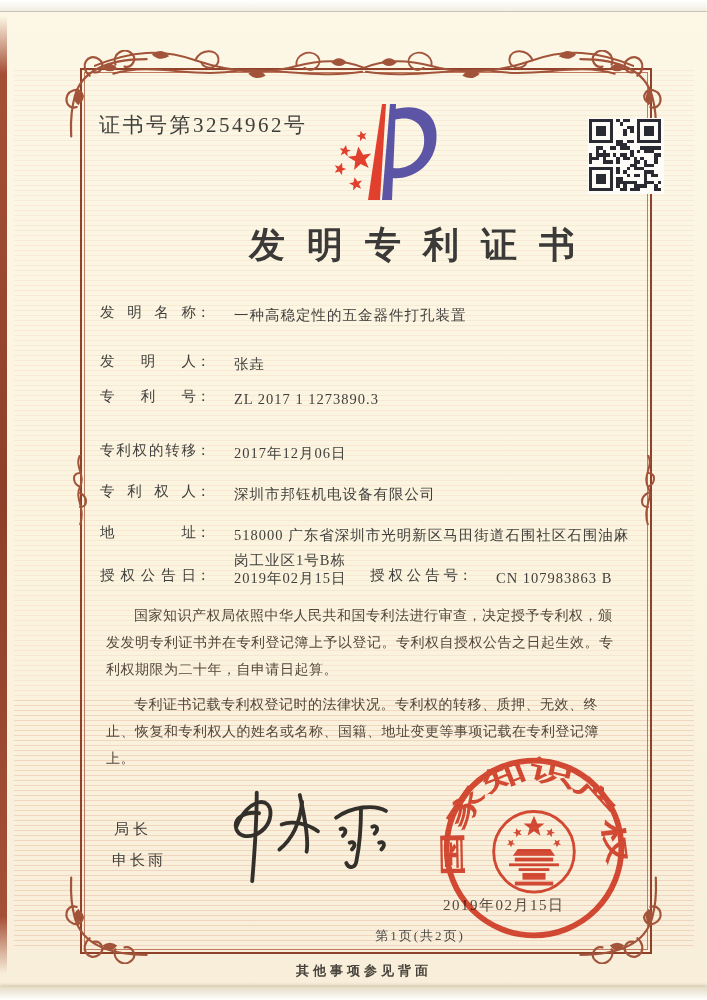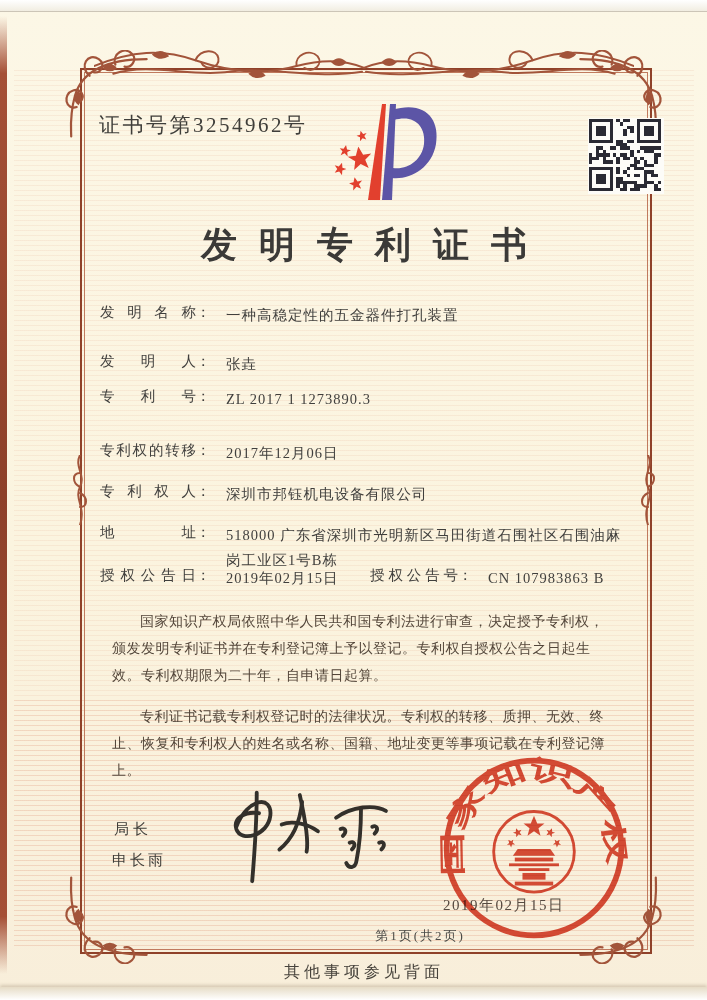--- a/index.html
+++ b/index.html
@@ -27,46 +27,46 @@
   .corner.br{right:42px;bottom:36px;transform:scale(-1,-1);}
   .topband{position:absolute;left:94px;top:42px;width:540px;height:48px;}
   .sidefl{position:absolute;width:20px;height:70px;}
   .sidefl.l{left:70px;top:455px;}
   .sidefl.r{left:638px;top:455px;transform:scale(-1,1);}
   
   .cert-no{position:absolute;left:99px;top:111px;font-size:21px;letter-spacing:2.5px;color:#3f3e3a;}
   .logo{position:absolute;left:330px;top:100px;width:112px;height:108px;}
   .qr{position:absolute;left:588px;top:118px;width:74px;height:74px;background:#fdfcf8;padding:1px;}
   .title{position:absolute;left:80px;top:221px;width:568px;text-align:center;
-        font-size:36px;font-weight:600;letter-spacing:22px;text-indent:22px;color:#3b3a38;}
+        font-size:36px;font-weight:600;letter-spacing:22px;text-indent:22px;color:#3b3a38;padding-left:48px;}
   
   .row{position:absolute;left:100px;font-size:14.5px;color:#403f3d;}
   .flabel{display:inline-block;width:96px;text-align:justify;text-align-last:justify;vertical-align:top;}
   .colon{display:inline-block;width:14px;vertical-align:top;}
-  .fvalue{display:inline-block;letter-spacing:1px;vertical-align:top;margin-left:16px;max-width:404px;line-height:25px;}
+  .fvalue{display:inline-block;letter-spacing:1px;vertical-align:top;margin-left:24px;max-width:404px;line-height:25px;}
   .r-name{top:303px;} .r-inv{top:352px;} .r-pno{top:387px;} .r-appdate{top:441px;}
   .r-patentee{top:482px;} .r-addr{top:523px;} .r-grant{top:566px;width:540px;}
   .grant2{position:absolute;left:270px;top:0;}
   .grant2 .flabel{width:88px;}
   
   .body-text{position:absolute;left:98px;top:594px;width:524px;font-size:14px;
         line-height:27px;letter-spacing:.5px;color:#53463a;}
-  .body-text p{margin:14px;text-indent:2em;}
+  .body-text p{margin:8px;text-indent:2em;}
   
   .sig-title{position:absolute;left:114px;top:820px;font-size:15px;letter-spacing:4px;color:#3e3c38;font-family:Liberation Mono, monospace;}
   .sig-name{position:absolute;left:112px;top:851px;font-size:15px;letter-spacing:3px;color:#3e3c38;}
   .autograph{position:absolute;left:212px;top:786px;width:196px;height:102px;}
   
   .seal-date{position:absolute;left:443px;top:896px;font-size:15px;letter-spacing:1.5px;color:#564a40;}
   .seal{position:absolute;left:438px;top:752px;width:192px;height:192px;opacity:.92;mix-blend-mode:multiply;}
   
   .page-info{position:absolute;left:80px;top:927px;width:680px;text-align:center;
         font-size:13px;letter-spacing:2px;color:#4c4b47;}
   .back-note{position:absolute;left:80px;top:962px;width:568px;text-align:center;
-        font-size:16px;letter-spacing:4px;color:#47433c;}
+        font-size:13px;letter-spacing:4px;color:#47433c;font-weight:bold;}
   .hidden-defs{position:absolute;width:0;height:0;overflow:hidden;}
 </style>
 </head>
 <body>
 
 <svg class="hidden-defs" aria-hidden="true">
   <defs>
     <symbol id="star" viewBox="-10 -10 20 20">
       <path d="M0,-10 2.94,-3.09 9.51,-3.09 4.05,1.18 5.88,8.09 0,4 -5.88,8.09 -4.05,1.18 -9.51,-3.09 -2.94,-3.09Z"></path>
     </symbol>

